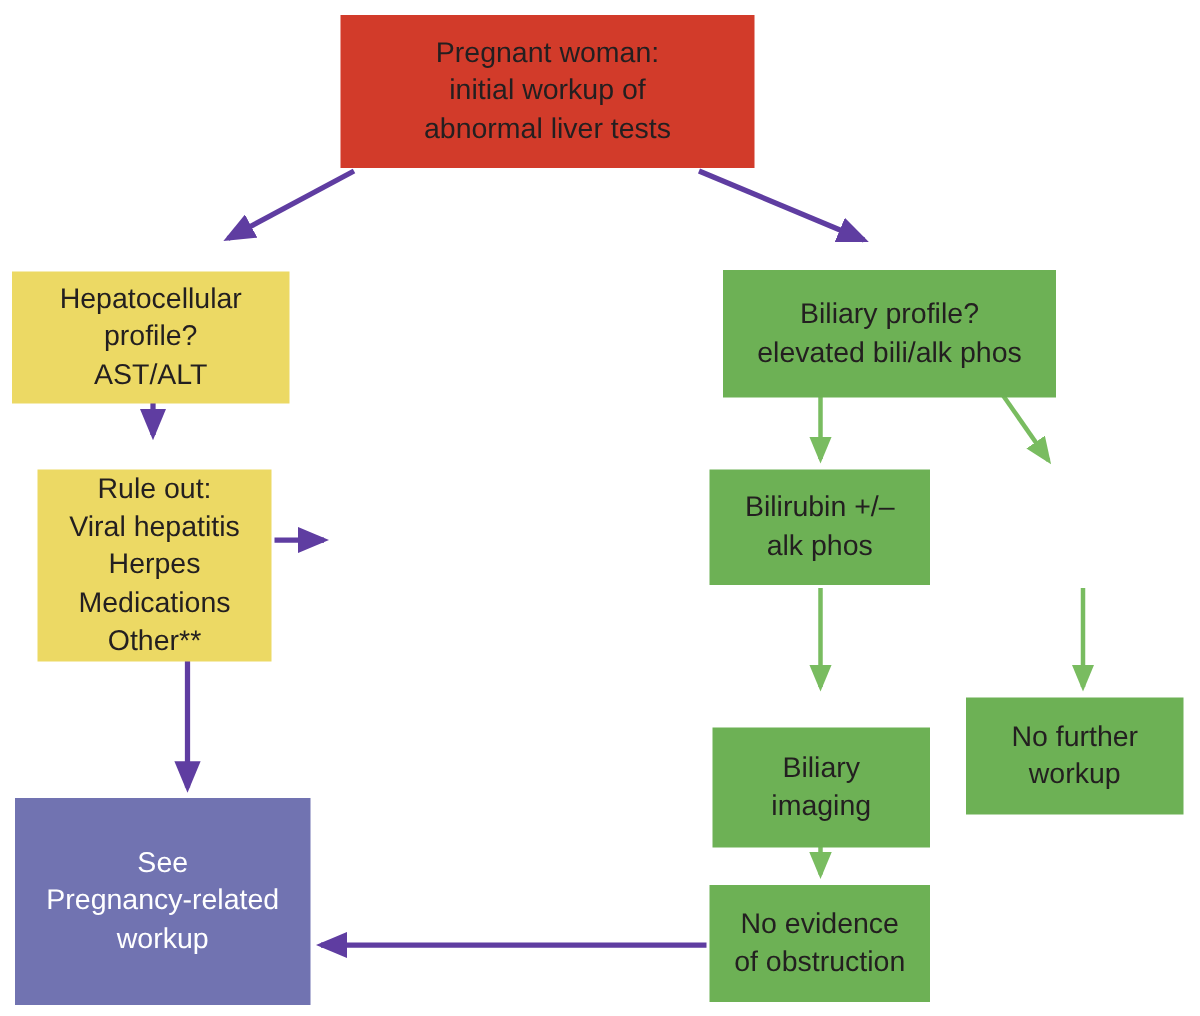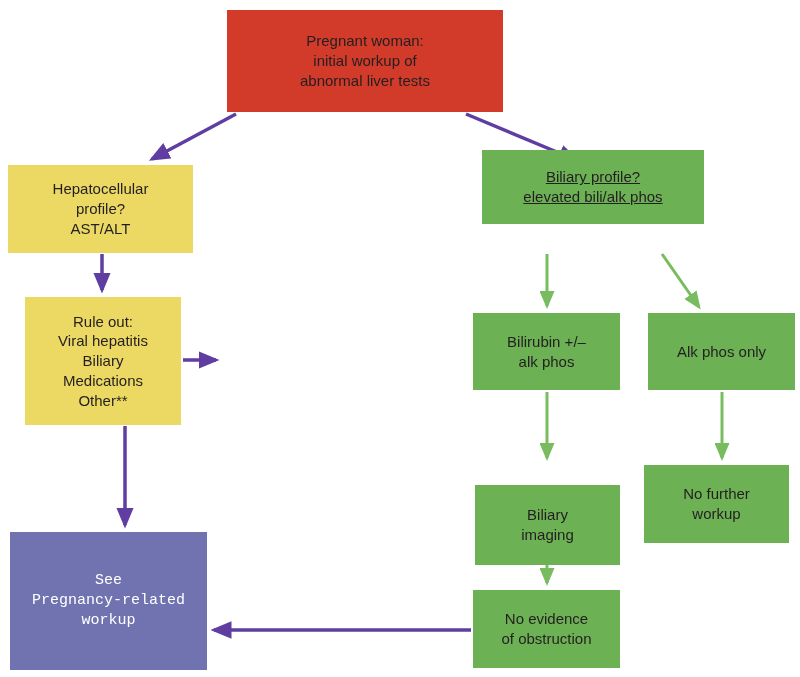--- a/index.html
+++ b/index.html
@@ -23,37 +23,37 @@
     height: 677px;
     pointer-events: none;
   }
   .node {
     position: absolute;
     display: flex;
     align-items: center;
     justify-content: center;
     text-align: center;
     white-space: pre-line;
-    font-size: 15px;
+    font-size: 19px;
     line-height: 1.32;
     color: var(--text-dark);
     box-sizing: border-box;
     padding: 4px 6px;
   }
   .node.red    { background: var(--red); }
-  .node.yellow { background: var(--yellow); }
+  .node.yellow { background: var(--yellow); margin-top: 16px; }
   .node.green  { background: var(--green); }
-  .node.purple { background: var(--purple-box); color: var(--text-light); font-family: Liberation Mono, monospace; }
+  .node.purple { background: var(--purple-box); color: var(--text-light); }
 
   #n-start            { left: 227px; top: 10px;  width: 276px; height: 102px; }
   #n-hepatocellular   { left: 8px;   top: 165px; width: 185px; height: 88px;  }
   #n-rule-out         { left: 25px;  top: 297px; width: 156px; height: 128px; }
   #n-serology         { left: 222px; top: 293px; width: 158px; height: 125px; }
   #n-pregnancy        { left: 10px;  top: 532px; width: 197px; height: 138px; }
-  #n-biliary-profile  { left: 482px; top: 150px; width: 222px; height: 74px; text-decoration: underline;  }
+  #n-biliary-profile  { left: 482px; top: 180px; width: 222px; height: 85px;  }
   #n-bilirubin        { left: 473px; top: 313px; width: 147px; height: 77px;  }
   #n-alk-phos-only    { left: 648px; top: 313px; width: 147px; height: 77px;  }
   #n-biliary-imaging  { left: 475px; top: 465px; width: 145px; height: 80px; margin-top: 20px;  }
   #n-no-further       { left: 644px; top: 465px; width: 145px; height: 78px;  }
   #n-no-obstruction   { left: 473px; top: 590px; width: 147px; height: 78px;  }
 
   .line-purple { stroke: var(--purple-arrow); stroke-width: 3.5; }
   .line-green  { stroke: var(--green-arrow);  stroke-width: 3;   }
 </style>
 </head>
@@ -88,36 +88,35 @@
   <div class="node red" id="n-start">Pregnant woman:
 initial workup of
 abnormal liver tests</div>
 
   <div class="node yellow" id="n-hepatocellular">Hepatocellular
 profile?
 AST/ALT</div>
 
   <div class="node yellow" id="n-rule-out">Rule out:
 Viral hepatitis
-Biliary
+Herpes
 Medications
 Other**</div>
 
 
   <div class="node purple" id="n-pregnancy">See
 Pregnancy-related
 workup</div>
 
   <div class="node green" id="n-biliary-profile">Biliary profile?
 elevated bili/alk phos</div>
 
   <div class="node green" id="n-bilirubin">Bilirubin +/–
 alk phos</div>
 
-  <div class="node green" id="n-alk-phos-only">Alk phos only</div>
 
   <div class="node green" id="n-biliary-imaging">Biliary
 imaging</div>
 
   <div class="node green" id="n-no-further">No further
 workup</div>
 
   <div class="node green" id="n-no-obstruction">No evidence
 of obstruction</div>
 

